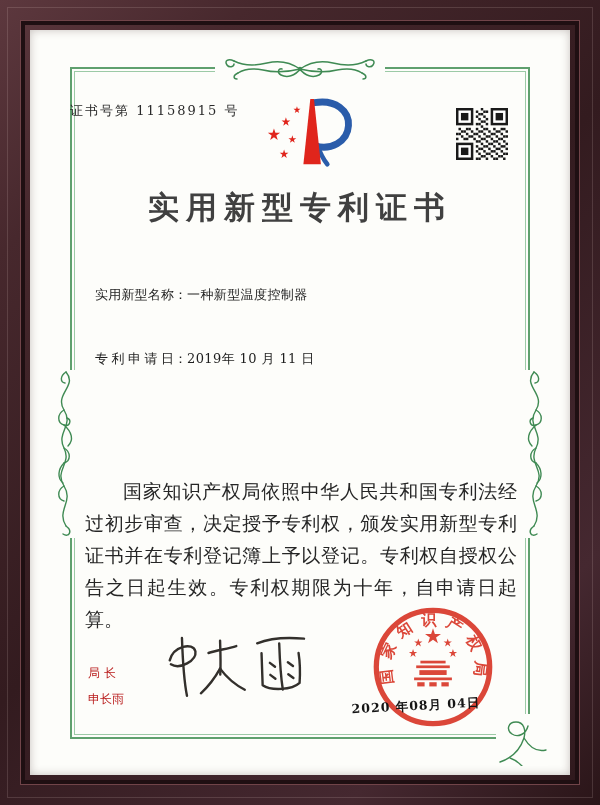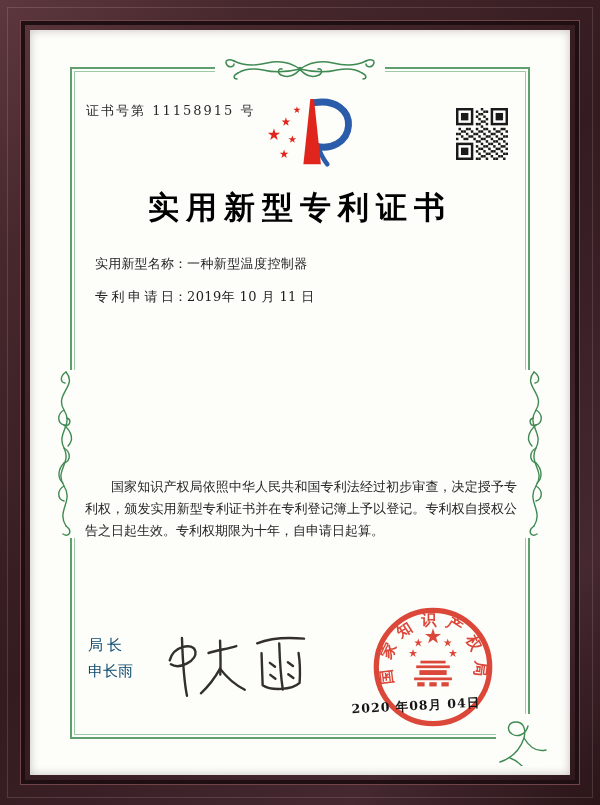--- a/index.html
+++ b/index.html
@@ -20,37 +20,37 @@
   .gborder{position:absolute;left:40px;top:37px;right:40px;bottom:36px;
     border:2px solid #5fa06e;}
   .gborder .inner{position:absolute;inset:2px;border:1px solid #9ccaa6;}
   
   .orn{position:absolute;background:#fdfdfa;}
   .orn-top{left:50%;top:24px;transform:translateX(-50%);}
   .orn-left{left:14px;top:340px;}
   .orn-right{right:14px;top:340px;transform:scaleX(-1);}
   .orn-corner{left:466px;top:684px;}
   
-  .cert-no{position:absolute;left:56px;top:72px;font-size:13px;letter-spacing:2px;color:#2a2a2a;}
+  .cert-no{position:absolute;left:40px;top:72px;font-size:13px;letter-spacing:2px;color:#2a2a2a;}
   .logo{position:absolute;left:232px;top:64px;}
   .qr{position:absolute;left:426px;top:78px;}
   .title{position:absolute;left:0;right:0;top:157px;margin:0;text-align:center;
-    font-size:31px;font-weight:bold;letter-spacing:7px;color:#000000;}
+    font-size:31px;font-weight:bold;letter-spacing:7px;color:#404040;}
   
   .fields{position:absolute;left:65px;top:224px;width:430px;font-size:13px;color:#1e1e1e;}
   .frow{line-height:20px;margin-bottom:13px;white-space:nowrap;}
-  .flabel{display:inline-block;width:79px;text-align:justify;text-align-last:justify;vertical-align:bottom;}
+  .flabel{display:inline-block;width:79px;text-align:justify;text-align-last:justify;vertical-align:bottom;margin-top:31px;}
   .fvalue{letter-spacing:.4px;}
   .frow .cell2{display:inline-block;margin-left:30px;}
   
-  .bodytext{position:absolute;left:55px;top:446px;width:432px;font-size:13px;
+  .bodytext{position:absolute;left:55px;top:446px;width:432px;font-size:19px;
     line-height:1.68;color:#262626;text-align:justify;}
   .bodytext p{margin:0;text-indent:2em;}
   
-  .director{position:absolute;left:58px;top:602px;font-size:15px;color:#0c4a6e;line-height:26px;}
+  .director{position:absolute;left:58px;top:630px;font-size:12px;color:#b91c1c;line-height:26px;}
   .director .dt{letter-spacing:4px;}
   .signature{position:absolute;left:128px;top:598px;transform:rotate(-2deg);}
   .seal{position:absolute;left:340px;top:574px;opacity:.93;}
   .seal-date{position:absolute;left:318px;top:668px;width:136px;text-align:center;
     font-size:12.5px;font-weight:bold;letter-spacing:1px;color:#151515;transform:rotate(-3deg);}
 </style>
 </head>
 <body>
 
 <div class="frame"></div>

